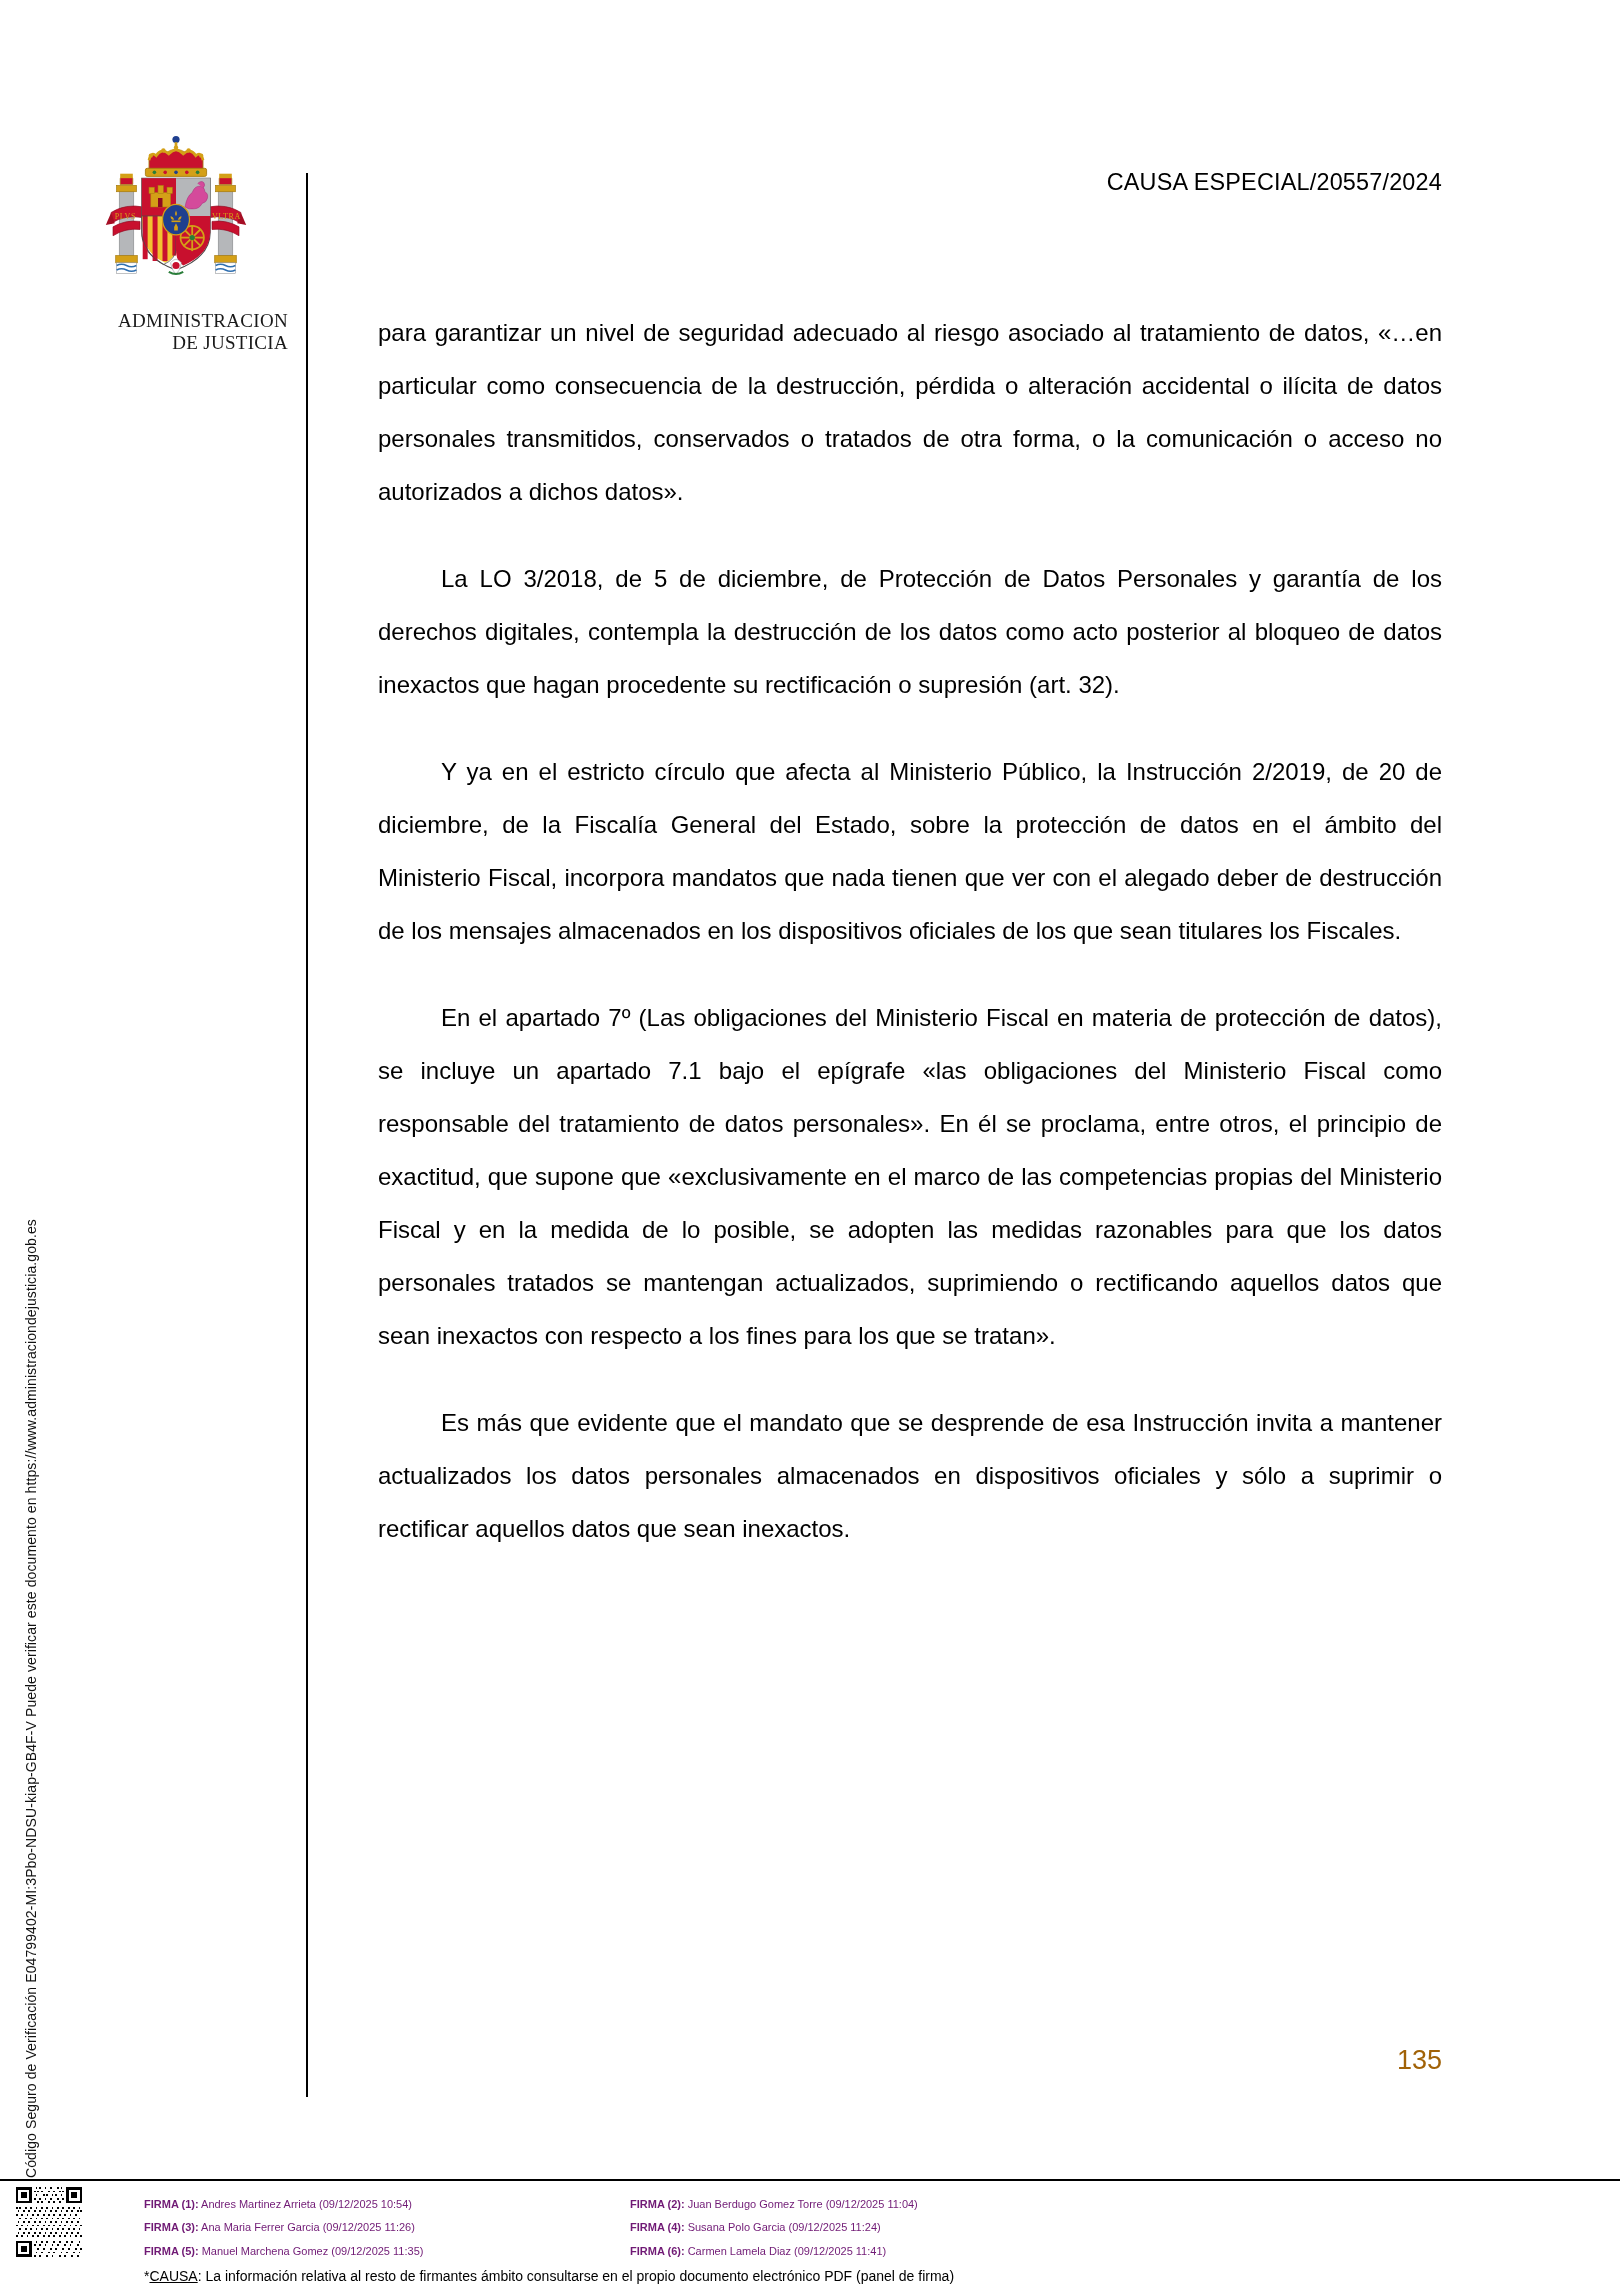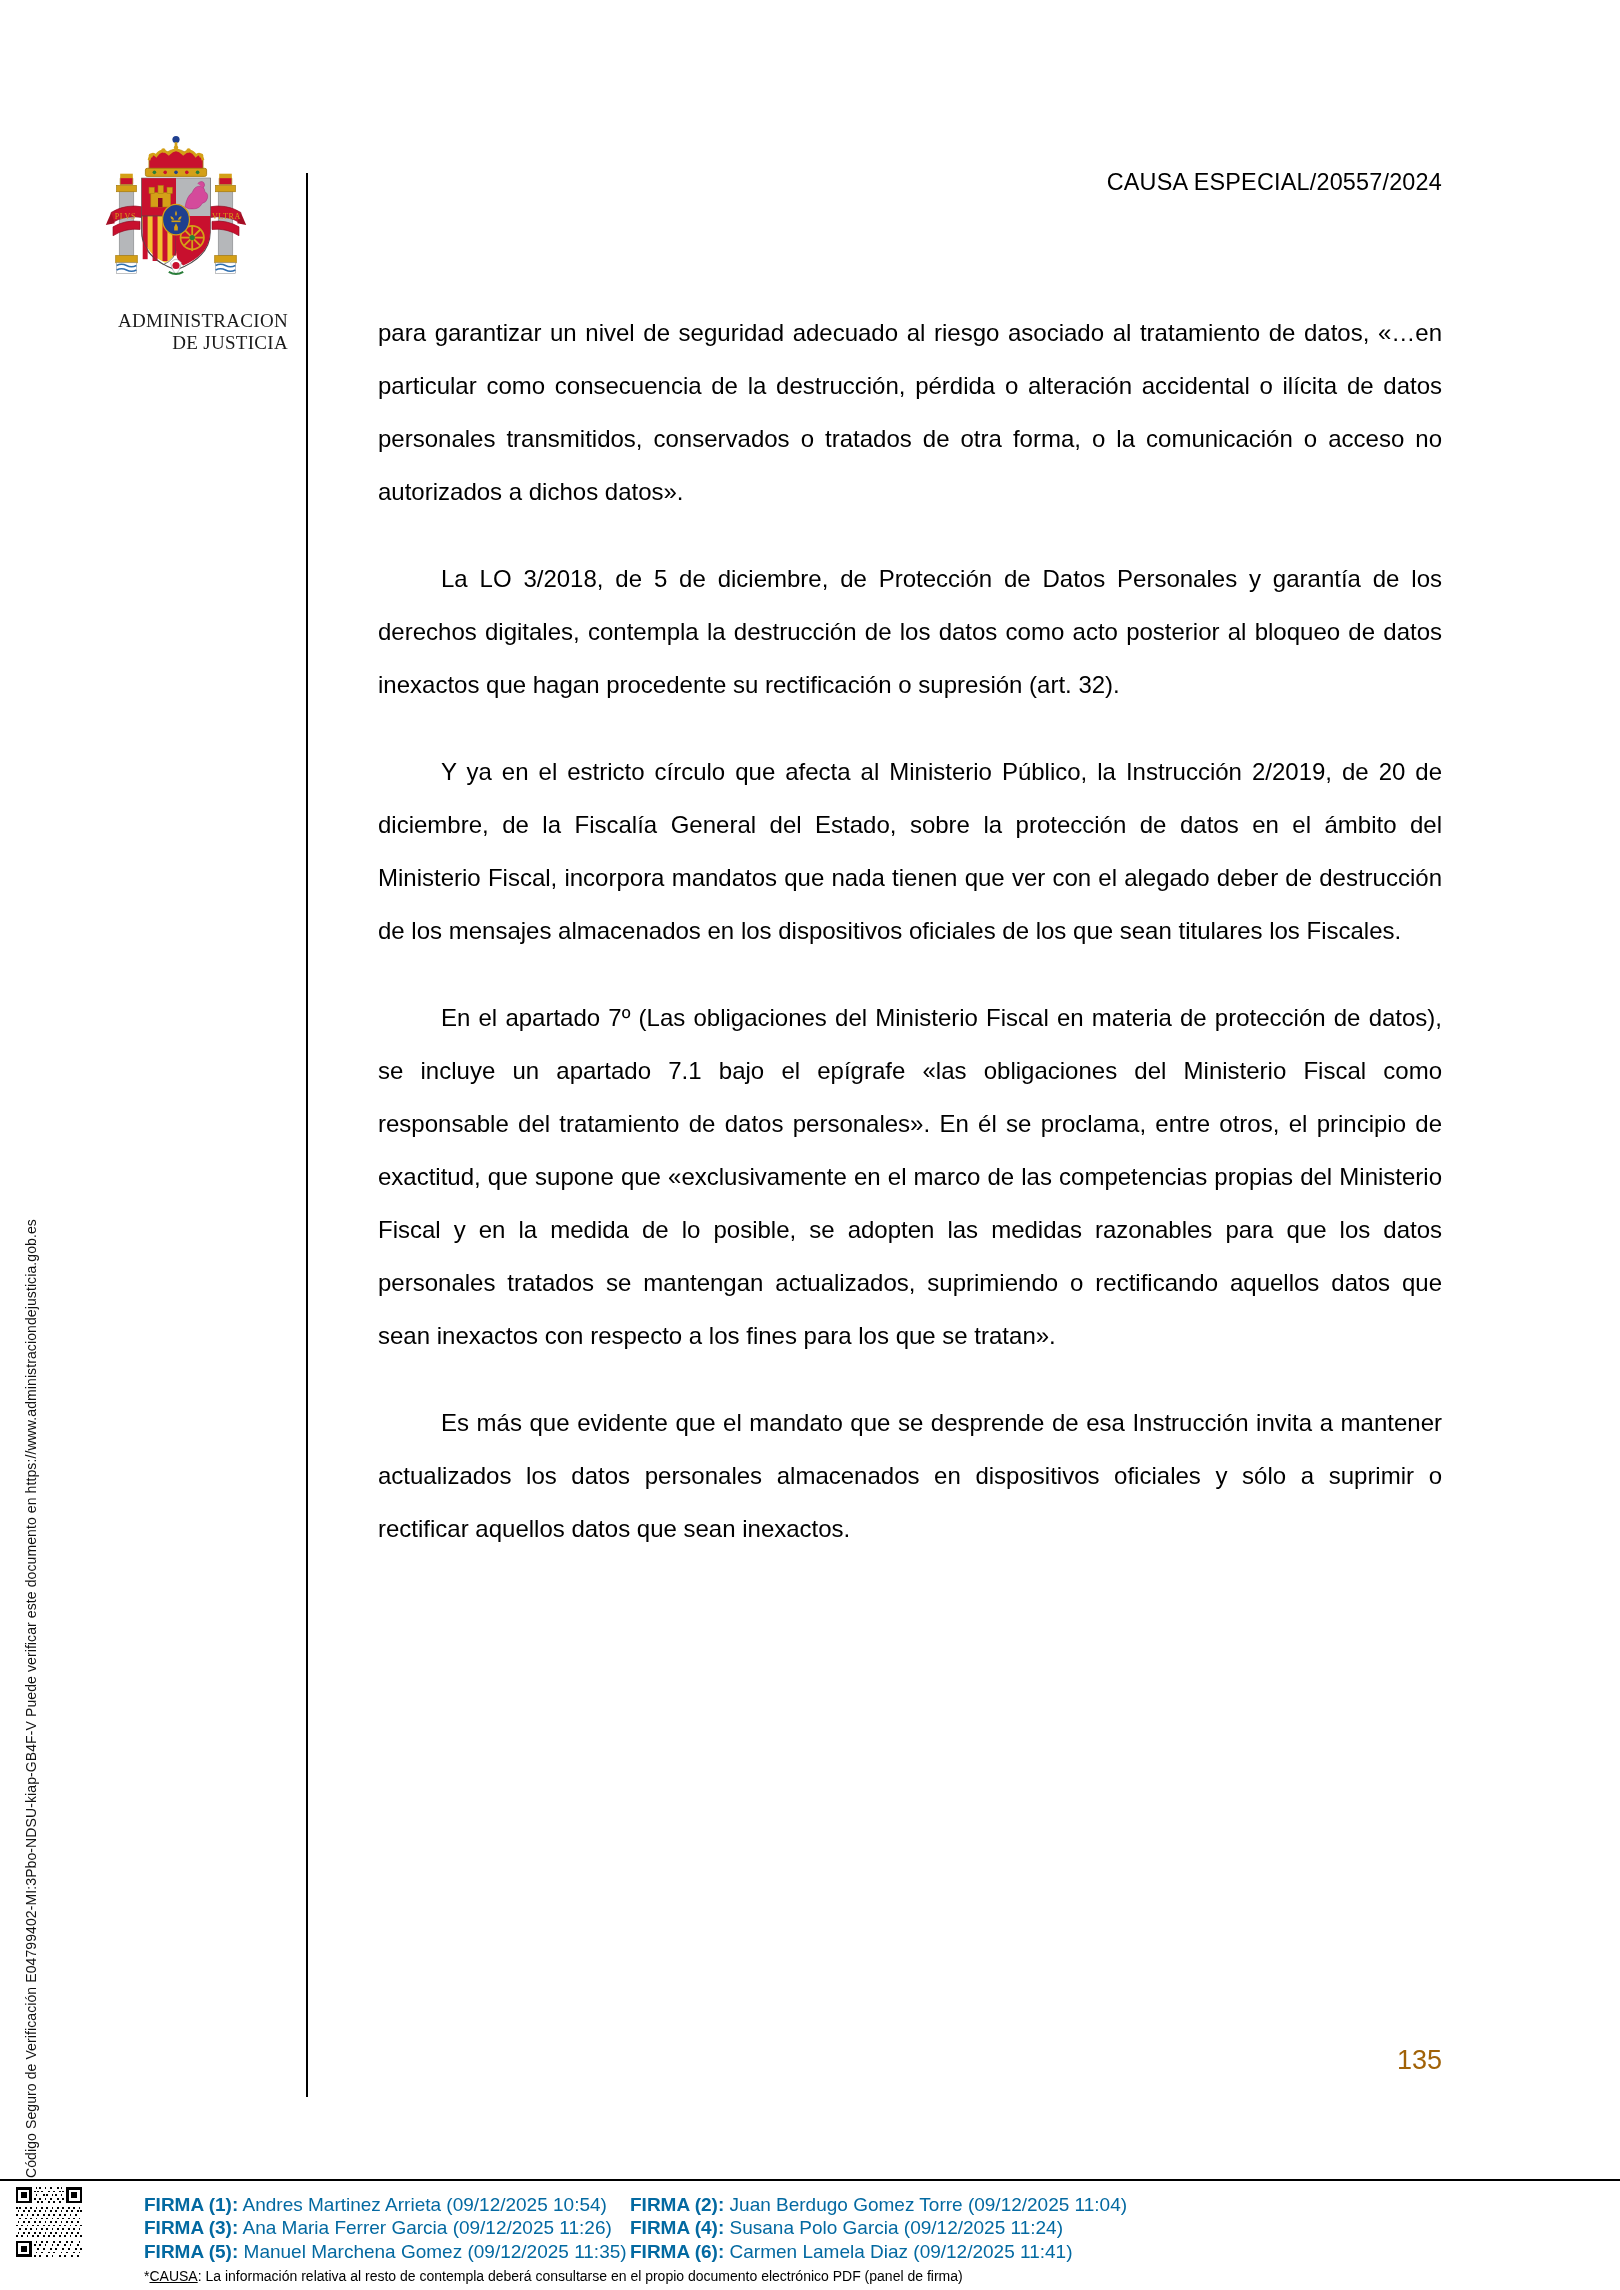--- a/index.html
+++ b/index.html
@@ -138,24 +138,24 @@
     top: 2193px;
     width: 1467px;
   }
   .sig-grid {
     display: grid;
     grid-template-columns: 441px 1fr;
     column-gap: 45px;
     row-gap: 0px;
   }
   .sig-line {
-    font-size: 19px;
+    font-size: 11px;
     line-height: 23.4px;
     white-space: nowrap;
-    color: #0369a1;
+    color: #701a75;
   }
   .sig-line .sig-label {
     font-weight: bold;
   }
   .sig-note {
     margin-top: 3.6px;
     font-size: 14px;
     line-height: 18px;
     color: #000;
     white-space: nowrap;
@@ -521,18 +521,18 @@
       <div class="sig-line">
         <span class="sig-label">FIRMA (5):</span>
         <span>Manuel Marchena Gomez (09/12/2025 11:35)</span>
       </div>
       <div class="sig-line">
         <span class="sig-label">FIRMA (6):</span>
         <span>Carmen Lamela Diaz (09/12/2025 11:41)</span>
       </div>
     </div>
     <div class="sig-note">
-      <span>*</span><span class="nota-u">CAUSA</span><span>: La información relativa al resto de contempla deberá consultarse en el propio documento electrónico PDF (panel de firma)</span>
+      <span>*</span><span class="nota-u">CAUSA</span><span>: La información relativa al resto de firmantes ámbito consultarse en el propio documento electrónico PDF (panel de firma)</span>
     </div>
   </div>
 
 </div>
 
 
 </body></html>

